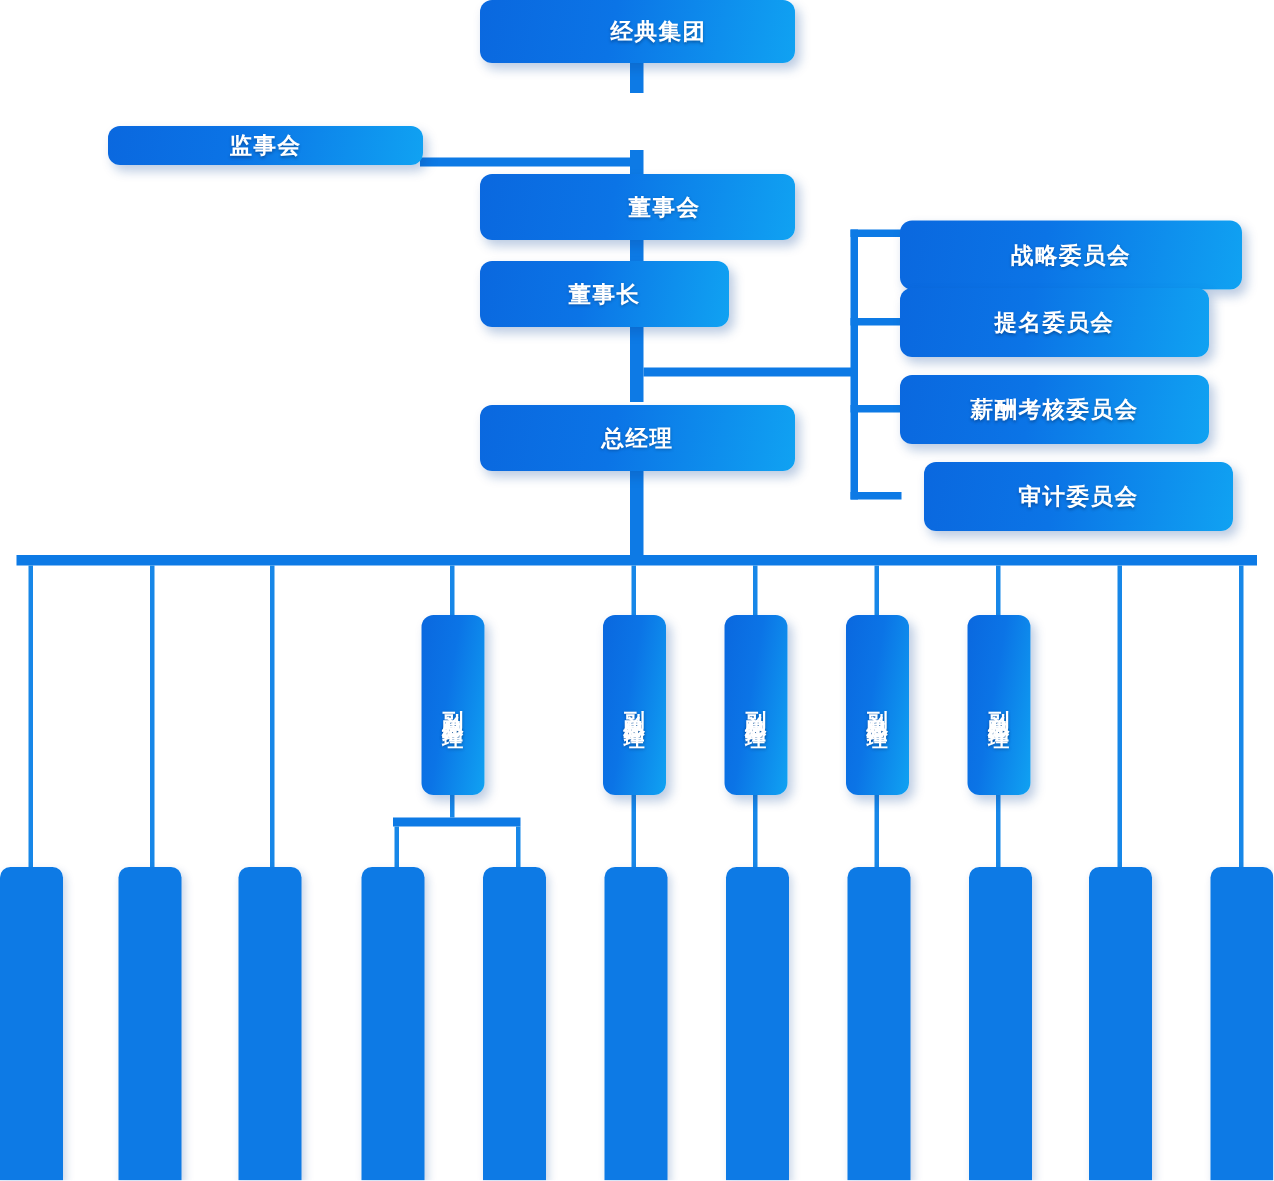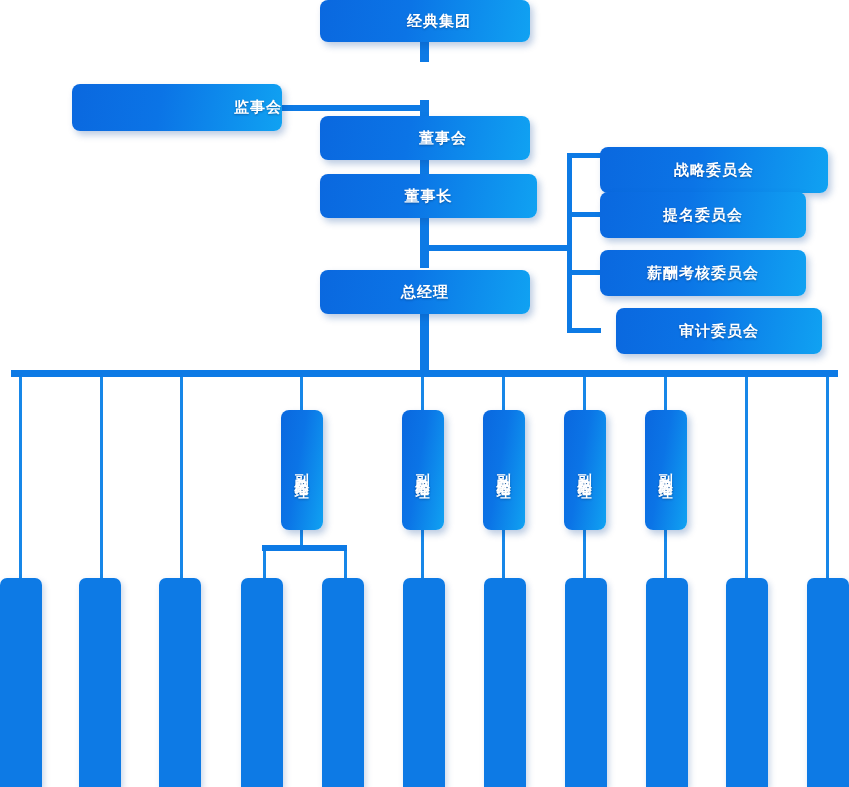--- a/index.html
+++ b/index.html
@@ -111,29 +111,29 @@
 
   <div class="node node-main" style="left:320px; top:0px;   width:210px; height:42px;padding-left:28px;">
     <span>经典集团</span>
   </div>
 
 
   <div class="node node-main" style="left:320px; top:116px; width:210px; height:44px;padding-left:36px;">
     <span>董事会</span>
   </div>
 
-  <div class="node node-main" style="left:320px; top:174px; width:217px; height:44px;">
+  <div class="node node-main" style="left:320px; top:174px; width:166px; height:44px;">
     <span>董事长</span>
   </div>
 
   <div class="node node-main" style="left:320px; top:270px; width:210px; height:44px;">
     <span>总经理</span>
   </div>
 
-  <div class="node node-main" style="left:72px; top:84px; width:210px; height:47px;justify-content:flex-end;">
+  <div class="node node-main" style="left:72px; top:84px; width:210px; height:26px;">
     <span>监事会</span>
   </div>
 
   <div class="node node-committee" style="left:600px; top:147px; width:228px; height:46px;">
     <span>战略委员会</span>
   </div>
 
   <div class="node node-committee" style="left:600px; top:192px; width:206px; height:46px;">
     <span>提名委员会</span>
   </div>

